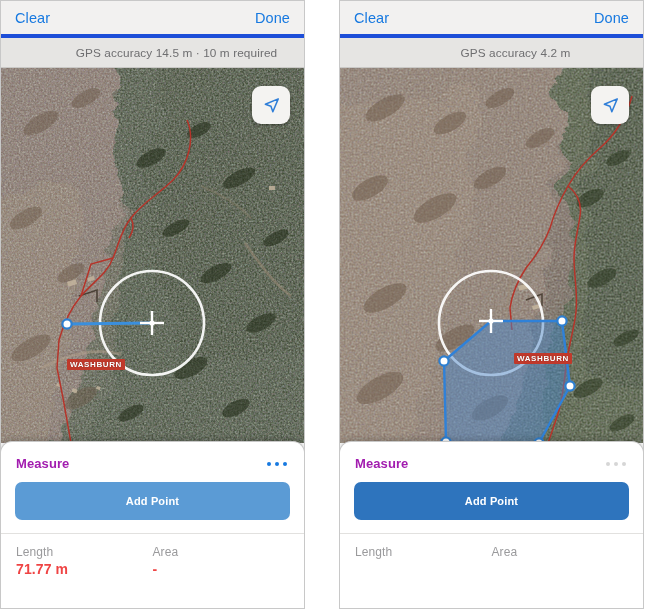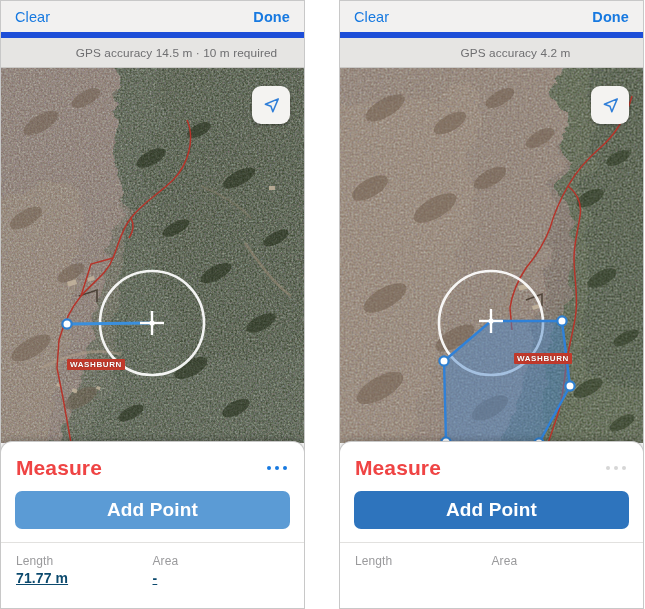--- a/index.html
+++ b/index.html
@@ -28,36 +28,36 @@
     flex: 0 0 auto;
   }
   .phone.left  { margin-left: 0px; }
   .phone.right { margin-left: -1px; }
 
   
   .navbar {
     position: relative;
     height: 37px;
     background: #f2f1f0;
-    border-bottom: 6px solid #1d4ed8;
+    border-bottom: 4px solid #1d4ed8;
     display: flex;
     align-items: center;
     justify-content: space-between;
     padding: 0 14px;
   }
   .nav-btn {
     font-size: 14.5px;
     color: #1779e0;
     letter-spacing: .1px;
     cursor: pointer;
     background: none;
     border: none;
     font-family: "Liberation Sans", sans-serif;
   }
-  .nav-btn.done { font-weight: 700; }
+  .nav-btn.done { font-weight: 400; }
 
   
   .gps-strip {
     height: 30px;
     background: #e6e5e3;
     border-bottom: 1px solid #c9c8c6;
     display: flex;
     align-items: center;
     justify-content: center;
     font-size: 11.8px;
@@ -115,39 +115,39 @@
     z-index: 10;
     height: 168px;
   }
   .sheet-head {
     display: flex;
     align-items: center;
     justify-content: space-between;
     padding: 14px 15px 0 15px;
   }
   .sheet-title {
-    font-size: 21px;
+    font-size: 13px;
     font-weight: 700;
-    color: #ef4444;
+    color: #a21caf;
     letter-spacing: .1px;
   }
   .dots {
     display: flex; gap: 4px; align-items: center;
     cursor: pointer; padding: 4px 2px;
   }
   .dots span { width: 4px; height: 4px; border-radius: 50%; display: block; }
 
   .add-point {
     display: block;
     margin: 11px 14px 12px 14px;
     height: 38px;
     border: none;
     border-radius: 7px;
     color: #ffffff;
-    font-size: 19px;
+    font-size: 11px;
     font-weight: 700;
     letter-spacing: .15px;
     cursor: pointer;
     width: calc(100% - 28px);
     font-family: "Liberation Sans", sans-serif;
   }
 
   .stats-divider {
     margin-top: 13px;
     height: 1px;
@@ -160,23 +160,22 @@
   .stat { width: 50%; }
   .stat-label {
     font-size: 12px;
     color: #9a9a9c;
     letter-spacing: .1px;
     margin-bottom: 2px;
   }
   .stat-value {
     font-size: 14px;
     font-weight: 700;
-    color: #0c4a6e;
+    color: #ef4444;
     letter-spacing: .1px;
-    text-decoration: underline;
   }
 </style>
 </head>
 <body>
 
 <div class="stage">
 
   <div class="phone left">
 
     <div class="navbar">

